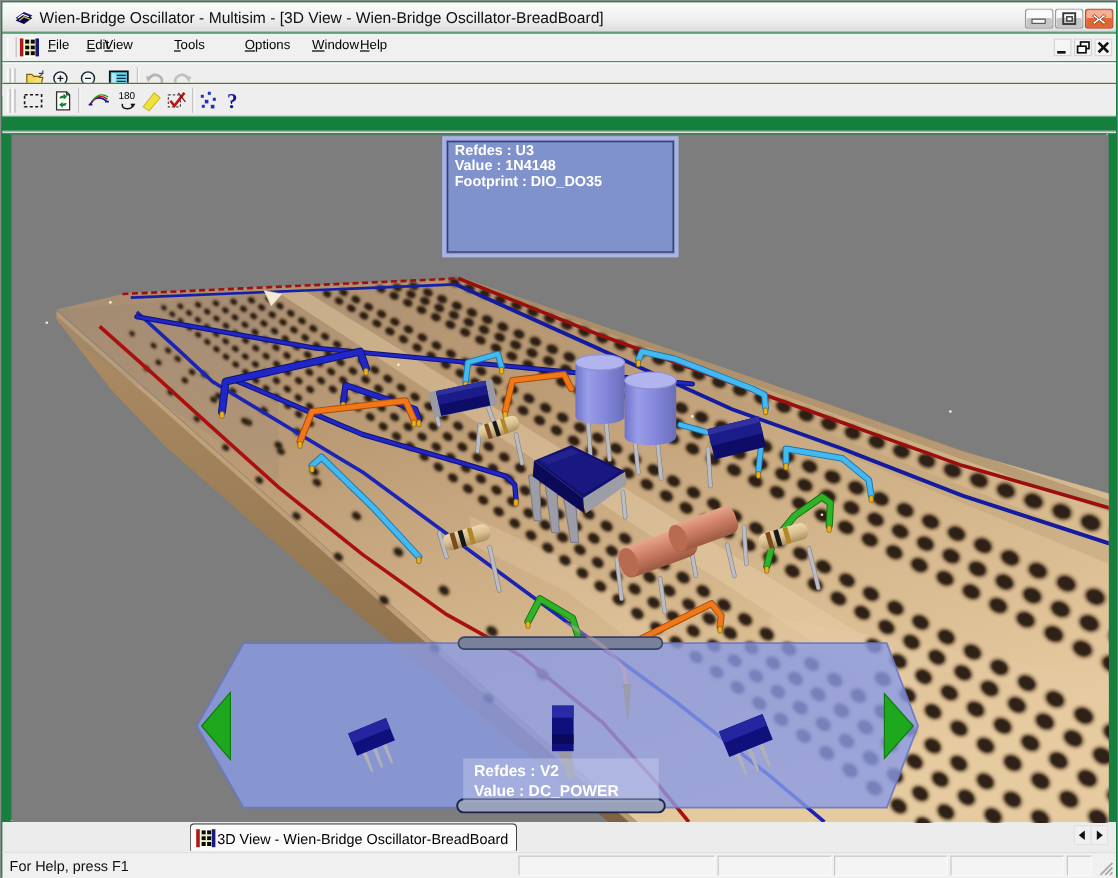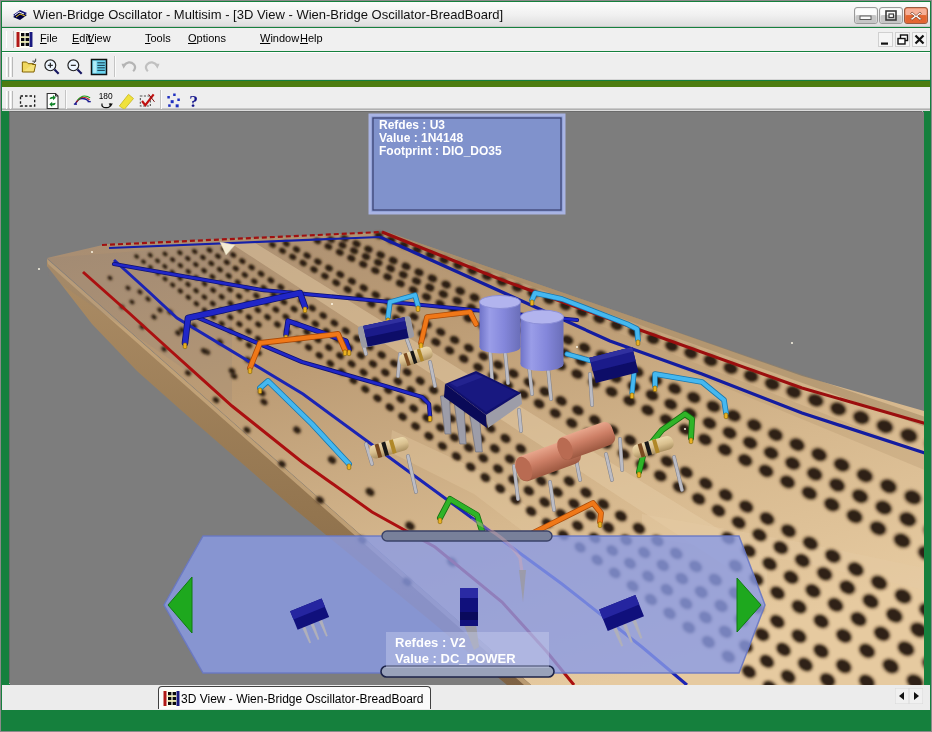--- a/index.html
+++ b/index.html
@@ -5,21 +5,21 @@
 .win { position:absolute; inset:0; border:1px solid #8a8a8a; background:#15803d; }
 .titlebar { position:absolute; left:1px; top:1px; right:1px; height:25px; background:linear-gradient(#fcfcfc,#f0f0f0 55%,#dedede); border-bottom:1px solid #c8c8c8; }
 .titlebar .ic { position:absolute; left:9px; top:5px; }
 .titlebar .tx { position:absolute; left:31px; top:5px; font-size:13px; color:#101010; white-space:nowrap; }
 .tbtn { position:absolute; top:5px; }
 .menubar { position:absolute; left:1px; top:27px; right:1px; height:23px; background:#f0f0f0; }
 .menubar .mi { position:absolute; top:4px; font-size:11px; color:#000; }
 .mgrip { position:absolute; left:4px; top:3px; width:8px; height:17px; border-left:1px solid #fff; border-right:1px solid #c0c0c0; }
 .toolbar { position:absolute; left:1px; right:1px; background:#eeeeee; }
 .tb1 { top:51px; height:28px; border-top:1px solid #ffffff; box-shadow:inset 0 -1px #d4d4d4; }
-.tb2 { top:80px; height:28px; border-top:6px solid #4d7c0f; box-shadow:inset 0 -1px #c9c9c9;padding-left:24px; }
+.tb2 { top:68px; height:28px; border-top:1px solid #4d7c0f; box-shadow:inset 0 -1px #c9c9c9;padding-left:24px; }
 .grip { position:absolute; left:4px; top:4px; width:3px; height:20px; border-left:1px solid #ffffff; border-right:1px solid #b8b8b8; }
 .grip2 { left:8px; }
 .ticon { position:absolute; top:4px; }
 .ticon svg { width:20px; height:20px; }
 .tsep { position:absolute; top:3px; width:2px; height:21px; border-left:1px solid #c4c4c4; border-right:1px solid #fbfbfb; }
 .viewport { position:absolute; left:8px; top:110px; width:914px; height:573px; border-top:1px solid #6a6a6a; border-left:1px solid #6a6a6a; border-right:1px solid #f8f8f8; border-bottom:1px solid #f8f8f8; }
 .vtop { position:absolute; left:1px; right:1px; top:108px; height:2px; background:#dcdcdc; border-top:1px solid #b0b0b0; }
 .tabbar { position:absolute; left:1px; right:1px; top:684px; height:25px; background:#ececec; }
 .tab { position:absolute; top:1px; height:23px; border:1px solid #808080; border-bottom:none; border-radius:4px 4px 0 0; font-size:12px; padding:5px 6px 0 22px; white-space:nowrap; }
 .tab .tic { position:absolute; left:4px; top:3px; }
@@ -68,21 +68,21 @@
           <rect x="9.6" y="6.8" width="3.4" height="3.4" fill="#0a0a0a"></rect>
           <rect x="5" y="11.6" width="3.4" height="3.4" fill="#0a0a0a"></rect>
           <rect x="9.6" y="11.6" width="3.4" height="3.4" fill="#0a0a0a"></rect>
           <rect x="4.4" y="5.6" width="9" height="1.2" fill="#f0f0a0"></rect>
           <rect x="4.4" y="10.4" width="9" height="1.2" fill="#f0f0a0"></rect>
         </svg></span>
     <span class="mi" style="left:38px"><u>F</u>ile</span>
     <span class="mi" style="left:70px"><u>E</u>dit</span>
     <span class="mi" style="left:85px"><u>V</u>iew</span>
     <span class="mi" style="left:143px"><u>T</u>ools</span>
-    <span class="mi" style="left:186px"><u>O</u>ptions</span>
+    <span class="mi" style="left:202px"><u>O</u>ptions</span>
     <span class="mi" style="left:258px"><u>W</u>indow</span>
     <span class="mi" style="left:298px"><u>H</u>elp</span>
     <span class="mi" style="left:876px; top:4px"><svg width="15" height="15" viewBox="0 0 15 15" xmlns="http://www.w3.org/2000/svg">
           <rect x="0.5" y="0.5" width="14" height="14" fill="#f5f5f5" stroke="#d0d0d0"></rect>
           <rect x="3" y="10.5" width="7" height="2.2" fill="#111"></rect>
         </svg></span>
     <span class="mi" style="left:893px; top:4px"><svg width="15" height="15" viewBox="0 0 15 15" xmlns="http://www.w3.org/2000/svg">
           <rect x="0.5" y="0.5" width="14" height="14" fill="#f5f5f5" stroke="#d0d0d0"></rect>
           <rect x="5.5" y="3" width="7" height="5.5" fill="#fff" stroke="#111" stroke-width="1.4"></rect>
           <rect x="3" y="6.5" width="7" height="5.5" fill="#fff" stroke="#111" stroke-width="1.4"></rect>
@@ -1418,12 +1418,27 @@
           </svg></span>3D View - Wien-Bridge Oscillator-BreadBoard</div>
     <span style="position:absolute; left:893px; top:3px"><svg width="14" height="16" viewBox="0 0 14 16" xmlns="http://www.w3.org/2000/svg">
           <rect x="0" y="0" width="14" height="16" fill="#f0f0f0" stroke="#d8d8d8"></rect>
           <polygon points="9,4 9,12 4,8" fill="#101010"></polygon>
         </svg></span>
     <span style="position:absolute; left:907px; top:3px"><svg width="14" height="16" viewBox="0 0 14 16" xmlns="http://www.w3.org/2000/svg">
           <rect x="0" y="0" width="14" height="16" fill="#f0f0f0" stroke="#d8d8d8"></rect>
           <polygon points="5,4 5,12 10,8" fill="#101010"></polygon>
         </svg></span>
   </div>
+  <div class="statusbar">
+    <span style="position:absolute; left:6px; top:4px;">For Help, press F1</span>
+    <span class="spanel" style="left:430px; width:164px"></span>
+    <span class="spanel" style="left:596px; width:95px"></span>
+    <span class="spanel" style="left:693px; width:95px"></span>
+    <span class="spanel" style="left:790px; width:95px"></span>
+    <span class="spanel" style="left:887px; width:21px"></span>
+    <svg style="position:absolute; right:2px; bottom:2px" width="14" height="14">
+        <g stroke="#a8a8a8" stroke-width="1.5">
+          <line x1="13" y1="3" x2="3" y2="13"></line>
+          <line x1="13" y1="7" x2="7" y2="13"></line>
+          <line x1="13" y1="11" x2="11" y2="13"></line>
+        </g>
+      </svg>
+  </div>
 </div>
 </body></html>

